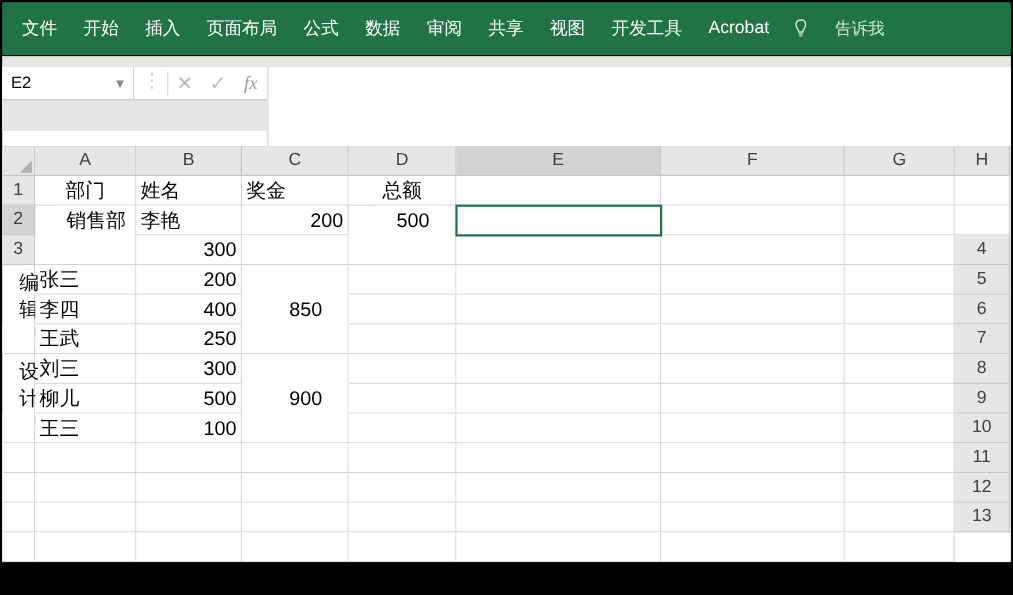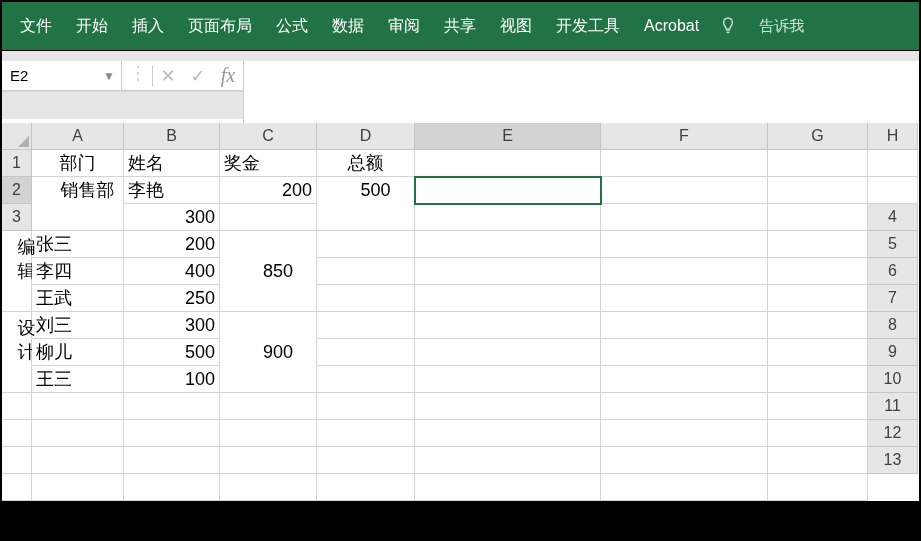--- a/index.html
+++ b/index.html
@@ -41,21 +41,21 @@
     .below-ribbon {
       background: #e6e6e6;
       height: 10px;
       margin: 0 1px;
     }
     .formula-row {
       display: flex;
       align-items: stretch;
       background: #fff;
       margin: 0 1px;
-      height: 62px;
+      height: 72px;
     }
     .name-box-wrap {
       display: flex;
       align-items: center;
       background: #fff;
       width: 120px;
       border: 1px solid #ccc;
       border-top: none;
       border-left: none;
       height: 30px;
@@ -78,21 +78,21 @@
       align-items: center;
       justify-content: center;
       color: #bbb;
       font-size: 18px;
       cursor: pointer;
     }
     .fn-btn.fx {
       color: #999;
       font-style: italic;
       font-family: Georgia, serif;
-      font-size: 20px;
+      font-size: 17px;
     }
     .fn-btn.dots { color: #ccc; font-size: 18px; letter-spacing: -2px; padding-bottom: 6px; }
     .formula-input {
       flex: 1;
       border-left: 1px solid #d0d0d0;
       background: #fff;
       cursor: text;
     }
     .formula-bottom-strip {
       height: 28px;

